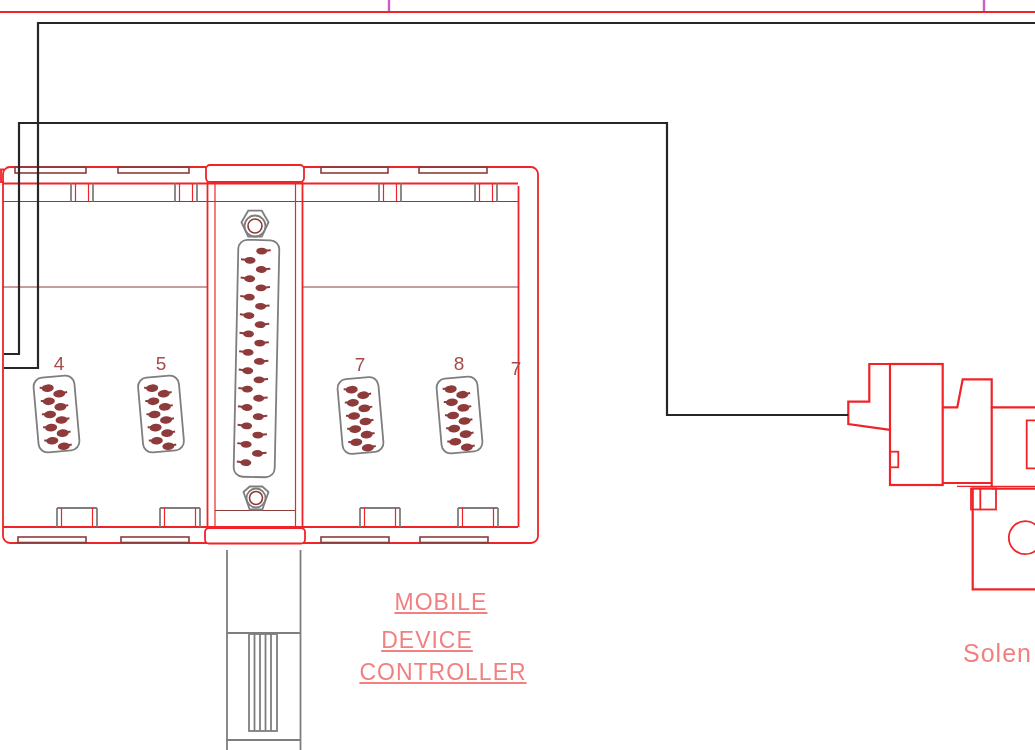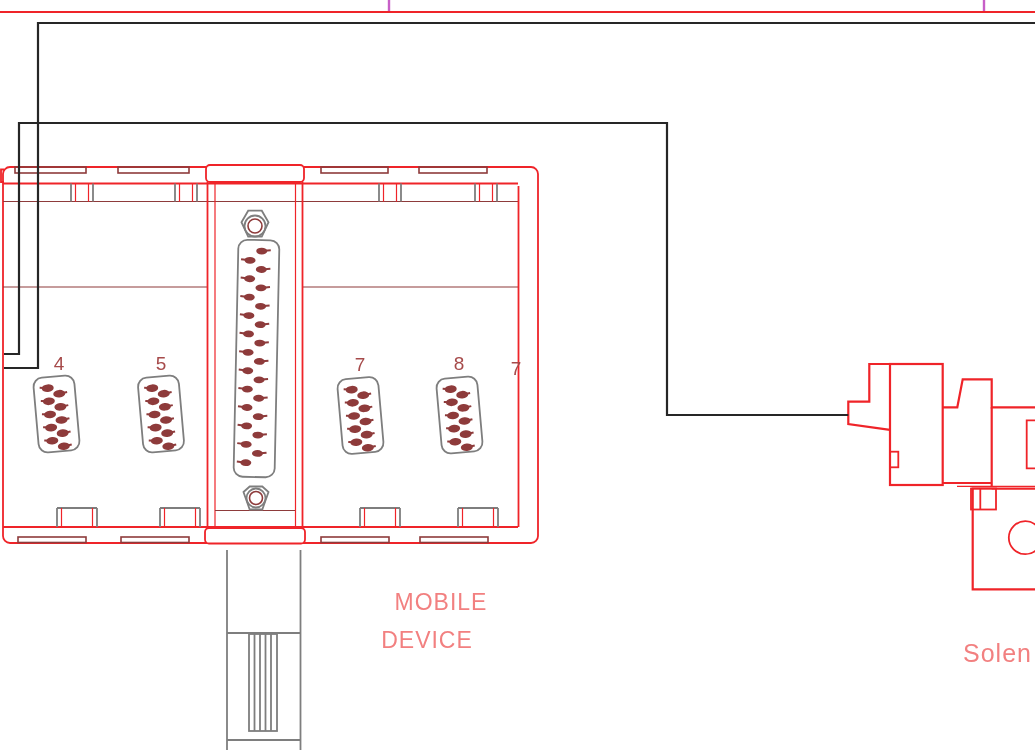--- a/index.html
+++ b/index.html
@@ -17,21 +17,21 @@
   .dredthin{stroke:var(--c-darkred);fill:none;stroke-width:1.2;}
   .gray{stroke:var(--c-gray);fill:none;stroke-width:1.8;}
   .blk{stroke:var(--c-black);fill:none;stroke-width:2.2;}
   .mag{stroke:var(--c-magenta);fill:none;stroke-width:2.4;}
   .pin{fill:var(--c-darkred);stroke:none;}
   .pintail{stroke:var(--c-darkred);stroke-width:2;}
   .redthin{stroke:var(--c-red);fill:none;stroke-width:1.2;}
   .lbl{position:absolute;color:var(--c-label);font-size:19px;line-height:1;
        transform:translateX(-50%);letter-spacing:0;}
   .cad{position:absolute;color:var(--c-salmon);font-size:23px;line-height:1;
-       transform:translateX(-50%);letter-spacing:1px;white-space:nowrap;}
+       transform:translateX(-50%);letter-spacing:1px;white-space:nowrap;text-decoration:underline;}
   .cad-left{position:absolute;color:var(--c-salmon);font-size:25px;line-height:1;
        letter-spacing:1px;white-space:nowrap;text-align:right;}
 </style>
 </head>
 <body>
 
 <div id="stage">
 
 <svg width="1035" height="750" viewBox="0 0 1035 750">
 
@@ -314,15 +314,16 @@
 </svg>
 
   <span class="lbl" style="left:59px;top:354px">4</span>
   <span class="lbl" style="left:161px;top:354px">5</span>
   <span class="lbl" style="left:360px;top:355px">7</span>
   <span class="lbl" style="left:459px;top:354px">8</span>
   <span class="lbl" style="left:516px;top:359px">7</span>
 
   <span class="cad" style="left:441px;top:591px">MOBILE</span>
   <span class="cad" style="left:427px;top:629px">DEVICE</span>
+  <span class="cad" style="left:443px;top:661px">CONTROLLER</span>
 
   <span class="cad-left" style="left:963px;top:641px">Solen</span>
 </div>
 
 </body></html>

